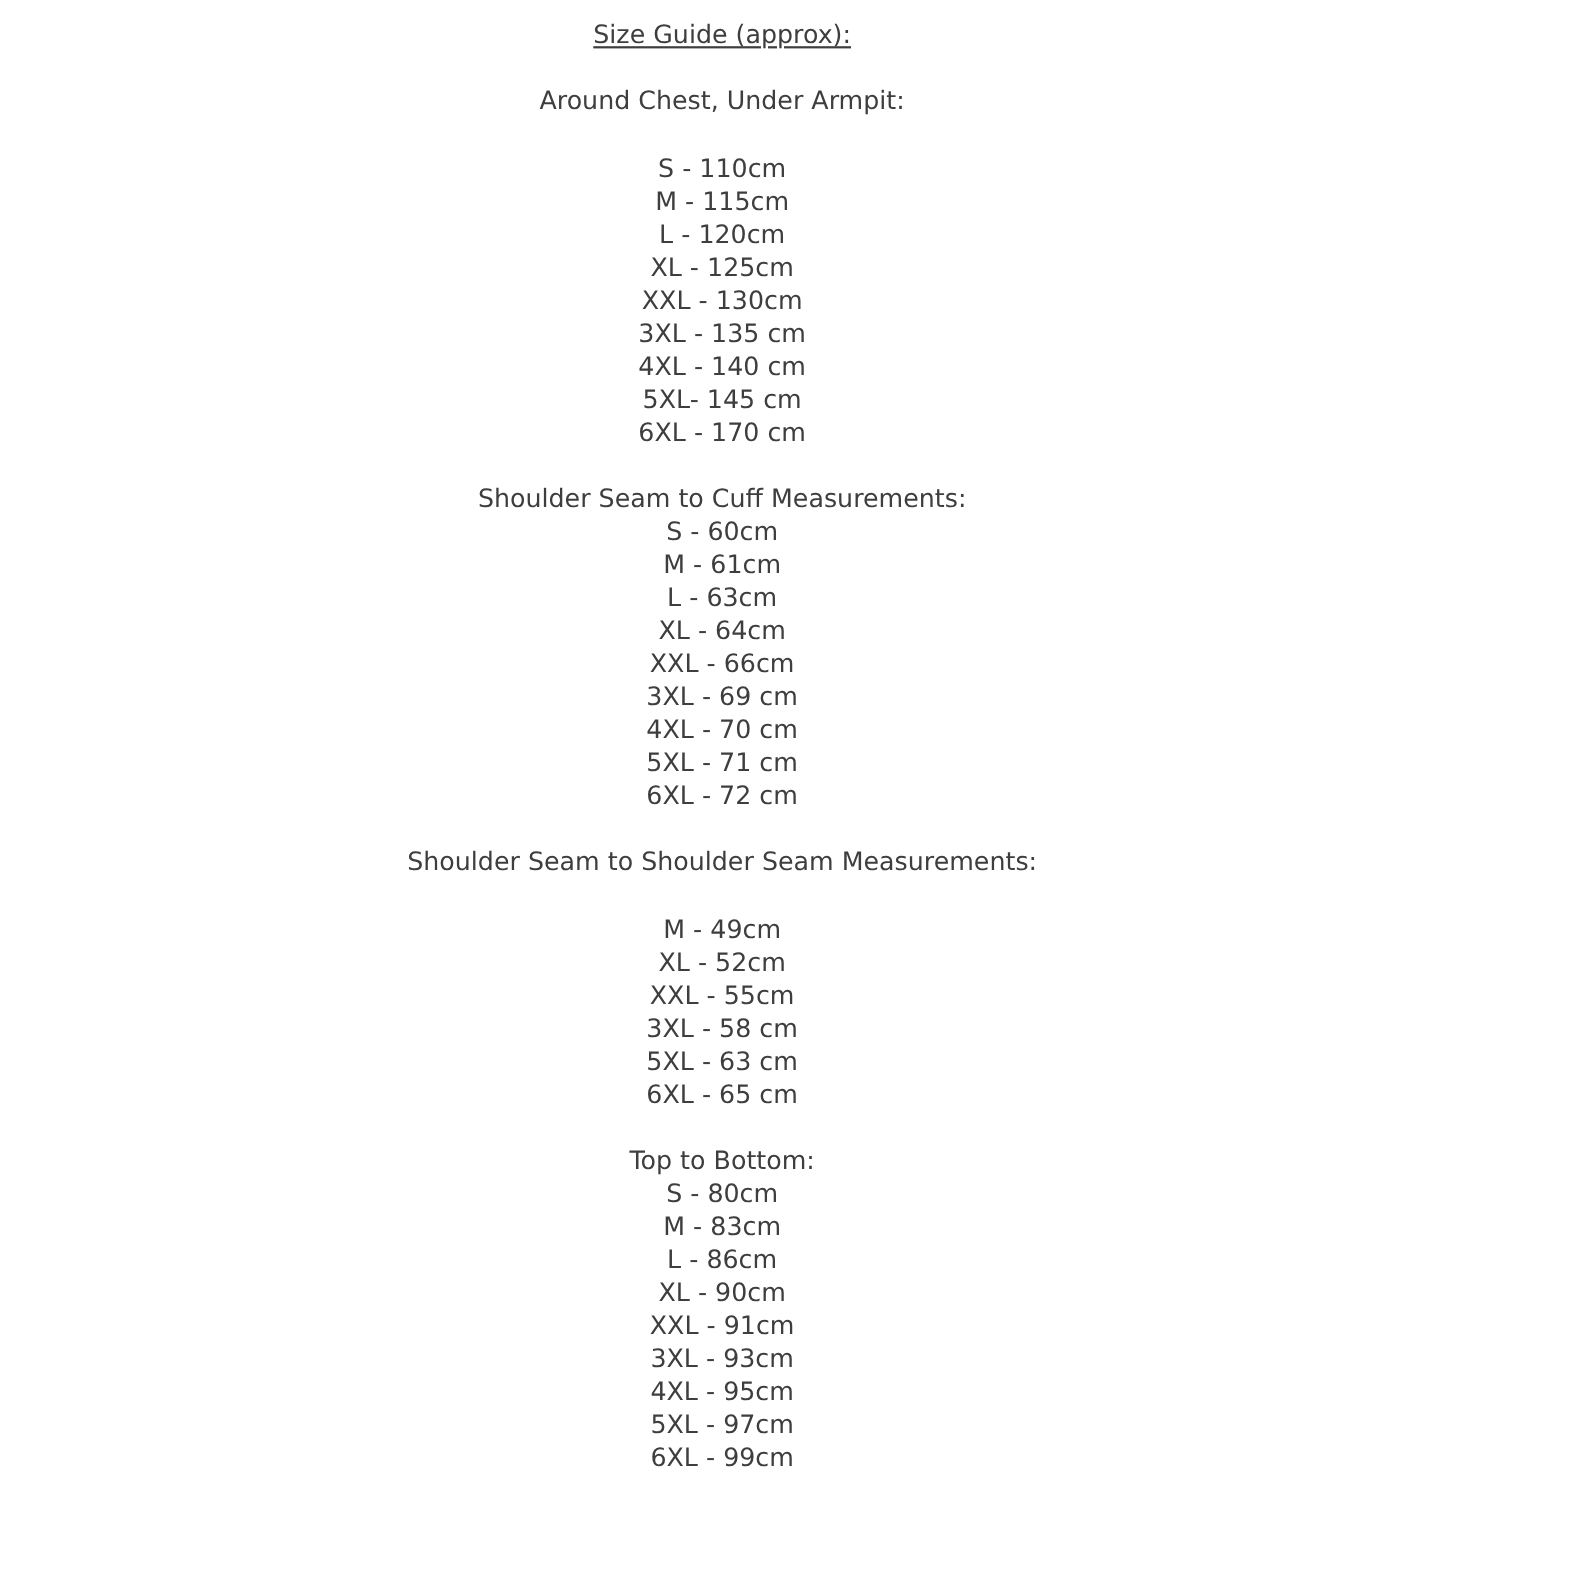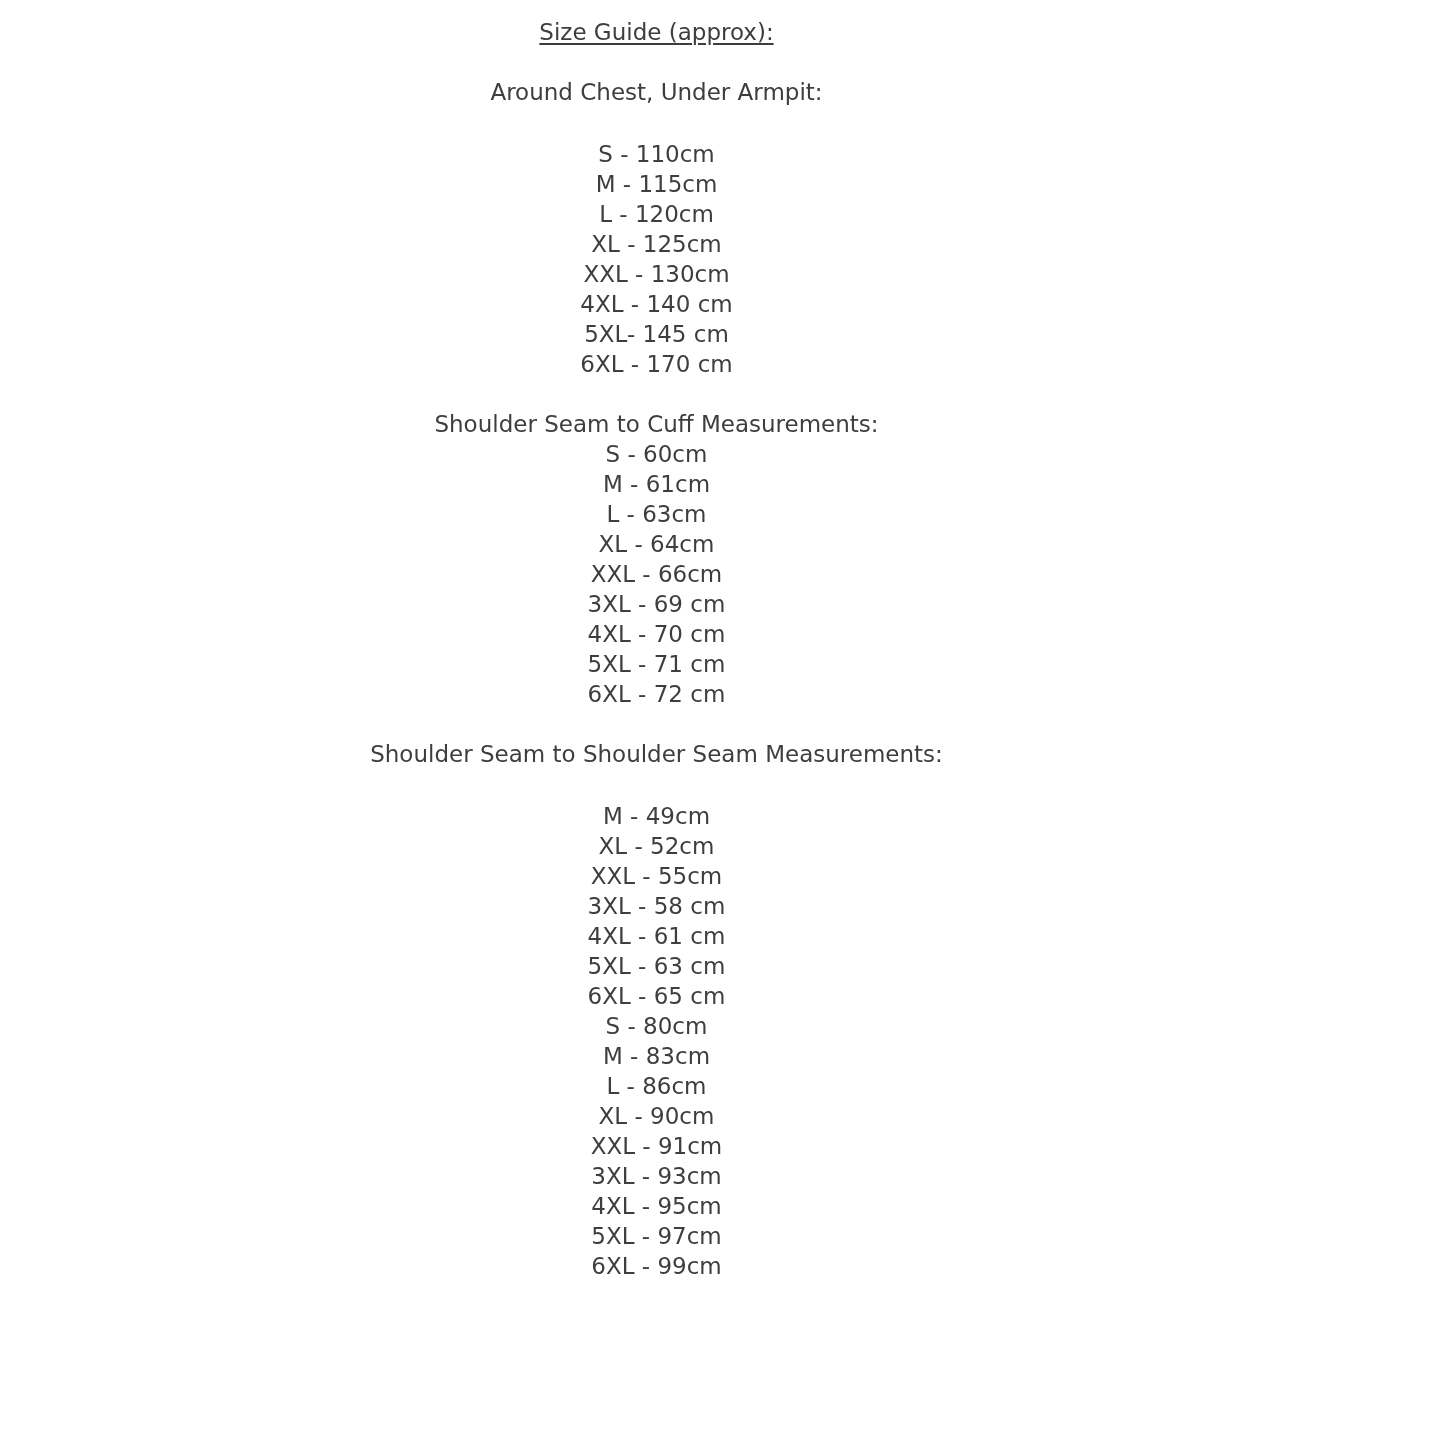--- a/index.html
+++ b/index.html
@@ -46,20 +46,21 @@
   <div class="title">Size Guide (approx):</div>
   <div id="sections">
       <section>
         <div class="section-heading">Around Chest, Under Armpit:</div>
         <div class="size-list gap-top">
           <div class="size-row">S - 110cm</div>
           <div class="size-row">M - 115cm</div>
           <div class="size-row">L - 120cm</div>
           <div class="size-row">XL - 125cm</div>
           <div class="size-row">XXL - 130cm</div>
+          <div class="size-row">3XL - 135 cm</div>
           <div class="size-row">4XL - 140 cm</div>
           <div class="size-row">5XL- 145 cm</div>
           <div class="size-row">6XL - 170 cm</div>
         </div>
       </section>
       <section>
         <div class="section-heading">Shoulder Seam to Cuff Measurements:</div>
         <div class="size-list">
           <div class="size-row">S - 60cm</div>
           <div class="size-row">M - 61cm</div>
@@ -72,26 +73,26 @@
           <div class="size-row">6XL - 72 cm</div>
         </div>
       </section>
       <section>
         <div class="section-heading">Shoulder Seam to Shoulder Seam Measurements:</div>
         <div class="size-list gap-top">
           <div class="size-row">M - 49cm</div>
           <div class="size-row">XL - 52cm</div>
           <div class="size-row">XXL - 55cm</div>
           <div class="size-row">3XL - 58 cm</div>
-          <div class="size-row">4XL - 61 cm</div>
           <div class="size-row">5XL - 63 cm</div>
           <div class="size-row">6XL - 65 cm</div>
         </div>
       </section>
       <section>
+        <div class="section-heading">Top to Bottom:</div>
         <div class="size-list">
           <div class="size-row">S - 80cm</div>
           <div class="size-row">M - 83cm</div>
           <div class="size-row">L - 86cm</div>
           <div class="size-row">XL - 90cm</div>
           <div class="size-row">XXL - 91cm</div>
           <div class="size-row">3XL - 93cm</div>
           <div class="size-row">4XL - 95cm</div>
           <div class="size-row">5XL - 97cm</div>
           <div class="size-row">6XL - 99cm</div>

